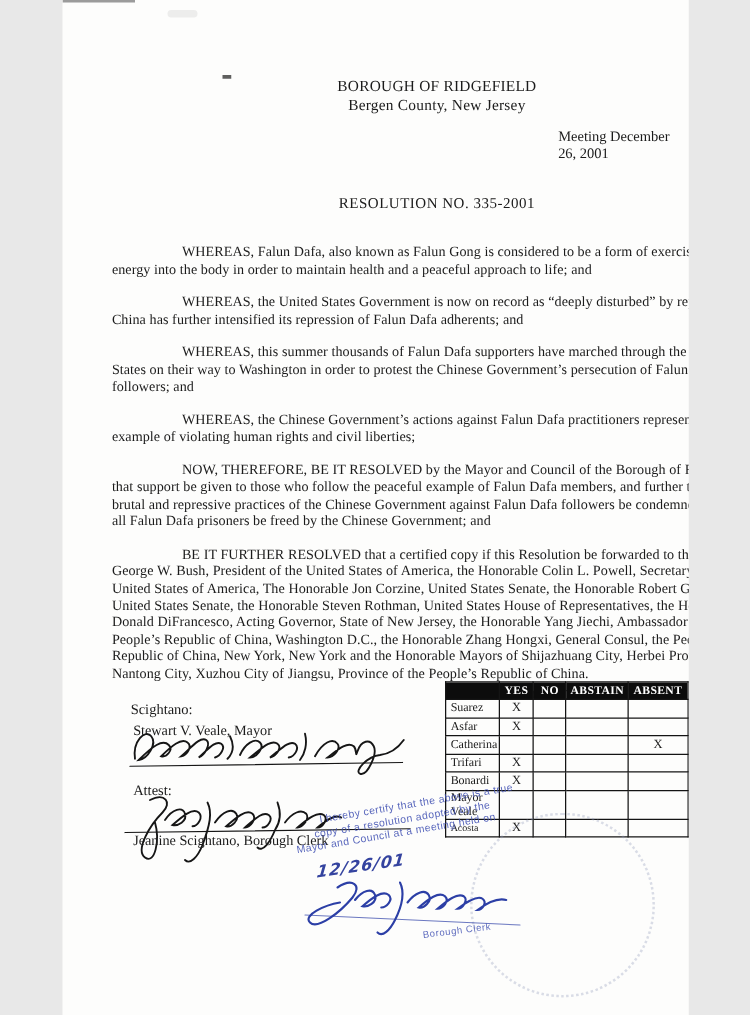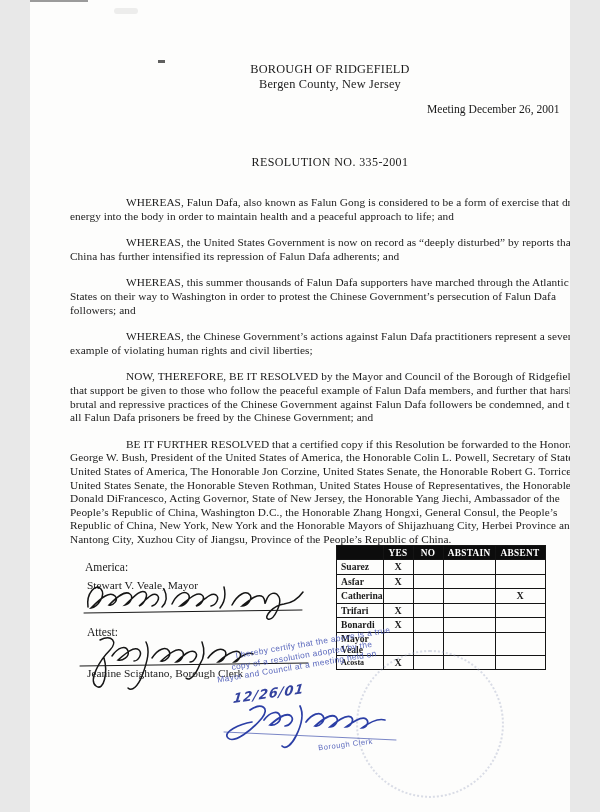--- a/index.html
+++ b/index.html
@@ -1,37 +1,37 @@
 <!DOCTYPE html>
 <html><head>
 <meta charset="utf-8">
 <style>
   html,body{margin:0;padding:0;background:#e8e8e8;}
   .page{
-    position:relative;width:540px;height:812px;background:#fdfdfc;margin:0 auto;
+    position:relative;width:501px;height:812px;background:#fdfdfc;margin:0 auto;
     font-family:"Liberation Serif", serif;color:#1b1b1b;overflow:hidden;
   }
   
   .org-head{position:absolute;left:0;top:62px;width:600px;text-align:center;line-height:14.5px;font-size:12.3px;letter-spacing:.2px;}
   .meeting-date{position:absolute;left:397px;top:103px;font-size:11.6px;}
   .presented-by{position:absolute;left:40px;top:132px;font-size:11.6px;}
   .resolution-no{position:absolute;left:0;top:155px;width:600px;text-align:center;font-size:12px;letter-spacing:.4px;}
   
   .doc-body{position:absolute;left:40px;top:196px;width:523px;font-size:11.3px;line-height:13.6px;letter-spacing:.05px;}
   .doc-body p{margin:0 0 13px 0;text-indent:56px;}
   
   .label{position:absolute;font-size:11.6px;}
   .typed-name{position:absolute;font-size:11.4px;}
   .sig{position:absolute;}
   
   .vote-title{position:absolute;left:306px;top:551px;width:208px;text-align:center;font-size:10.6px;font-weight:bold;letter-spacing:.3px;}
   .vote-table{position:absolute;left:306px;top:545px;border-collapse:collapse;table-layout:fixed;border-radius:32px;}
   .vote-table th,.vote-table td{border:1.5px solid #141414;padding:0;font-family:"Liberation Serif",serif;}
   .vote-table thead th{background:#0c0c0c;color:#fff;font-size:9.3px;font-weight:bold;height:13px;letter-spacing:.3px;}
-  .vote-table td{height:13.5px;font-size:9.6px;font-weight:bold;}
+  .vote-table td{height:13.5px;font-size:9.6px;}
   .vote-table td.name-cell{text-align:left;padding-left:4px;}
   .vote-table td.vote-cell{text-align:center;font-size:10px;}
   .vote-table tr:last-child td.name-cell{font-size:8px;}
   
   .stamp{position:absolute;left:183px;top:654px;transform:rotate(-9.5deg);transform-origin:left top;color:#4353b4;opacity:.88;}
   .stamp .s-line{font-family:"Liberation Sans",sans-serif;font-size:8.4px;line-height:10.5px;letter-spacing:.35px;white-space:nowrap;}
   .stamp .s1{margin-left:22px;}
   .stamp .s2{margin-left:16px;}
   .stamp .s3{margin-left:0;}
   .hand-date{position:absolute;left:203px;top:686px;color:#34439f;font-size:13px;font-weight:bold;font-style:italic;transform:rotate(-8deg) skewX(-14deg);letter-spacing:1px;font-family:"DejaVu Sans",sans-serif;}
@@ -62,21 +62,21 @@
 
   <div class="doc-body">
     <p>WHEREAS, Falun Dafa, also known as Falun Gong is considered to be a form of exercise that draws energy into the body in order to maintain health and a peaceful approach to life; and</p>
     <p>WHEREAS, the United States Government is now on record as “deeply disturbed” by reports that China has further intensified its repression of Falun Dafa adherents; and</p>
     <p>WHEREAS, this summer thousands of Falun Dafa supporters have marched through the Atlantic States on their way to Washington in order to protest the Chinese Government’s persecution of Falun Dafa followers; and</p>
     <p>WHEREAS, the Chinese Government’s actions against Falun Dafa practitioners represent a severe example of violating human rights and civil liberties;</p>
     <p>NOW, THEREFORE, BE IT RESOLVED by the Mayor and Council of the Borough of Ridgefield that support be given to those who follow the peaceful example of Falun Dafa members, and further that harsh, brutal and repressive practices of the Chinese Government against Falun Dafa followers be condemned, and that all Falun Dafa prisoners be freed by the Chinese Government; and</p>
     <p>BE IT FURTHER RESOLVED that a certified copy if this Resolution be forwarded to the Honorable George W. Bush, President of the United States of America, the Honorable Colin L. Powell, Secretary of State, United States of America, The Honorable Jon Corzine, United States Senate, the Honorable Robert G. Torricelli, United States Senate, the Honorable Steven Rothman, United States House of Representatives, the Honorable Donald DiFrancesco, Acting Governor, State of New Jersey, the Honorable Yang Jiechi, Ambassador of the People’s Republic of China, Washington D.C., the Honorable Zhang Hongxi, General Consul, the People’s Republic of China, New York, New York and the Honorable Mayors of Shijazhuang City, Herbei Province and Nantong City, Xuzhou City of Jiangsu, Province of the People’s Republic of China.</p>
   </div>
 
-  <div class="label" style="left:55px;top:561px;">America:</div>
+  <div class="label" style="left:55px;top:561px;">Scightano:</div>
 
   <svg class="sig" style="left:50px;top:577px;" width="232" height="48" viewBox="0 0 232 48">
     <g fill="none" stroke="#161616" stroke-width="1.5" stroke-linecap="round">
       <path d="M8 30 C6 16 16 6 21 12 C26 18 18 30 11 31 C22 20 30 14 35 19 C39 23 33 29 29 28 C37 20 45 13 50 17 C54 20 50 27 45 28 C53 21 60 12 65 15 C69 18 64 27 59 29 C66 23 72 15 77 18 C81 21 76 28 72 29"></path>
       <path d="M84 12 C88 20 86 26 82 30 M92 27 C96 18 104 13 108 17 C112 21 105 29 100 29 C109 22 117 14 122 18 C126 21 121 28 116 29 C124 23 131 15 136 18 C140 21 136 28 131 29"></path>
       <path d="M144 10 C146 18 144 26 140 31 M152 28 C158 17 166 13 170 18 C173 22 167 29 162 29 C171 22 178 16 183 20 C186 23 184 30 186 24 C189 15 196 14 199 20 C202 26 194 44 188 42 C183 40 194 28 204 27 C212 26 218 22 223 15"></path>
       <path d="M4 36 L222 33" stroke-width="1"></path>
     </g>
   </svg>
   <div class="typed-name" style="left:57px;top:579px;">Stewart V. Veale, Mayor</div>

